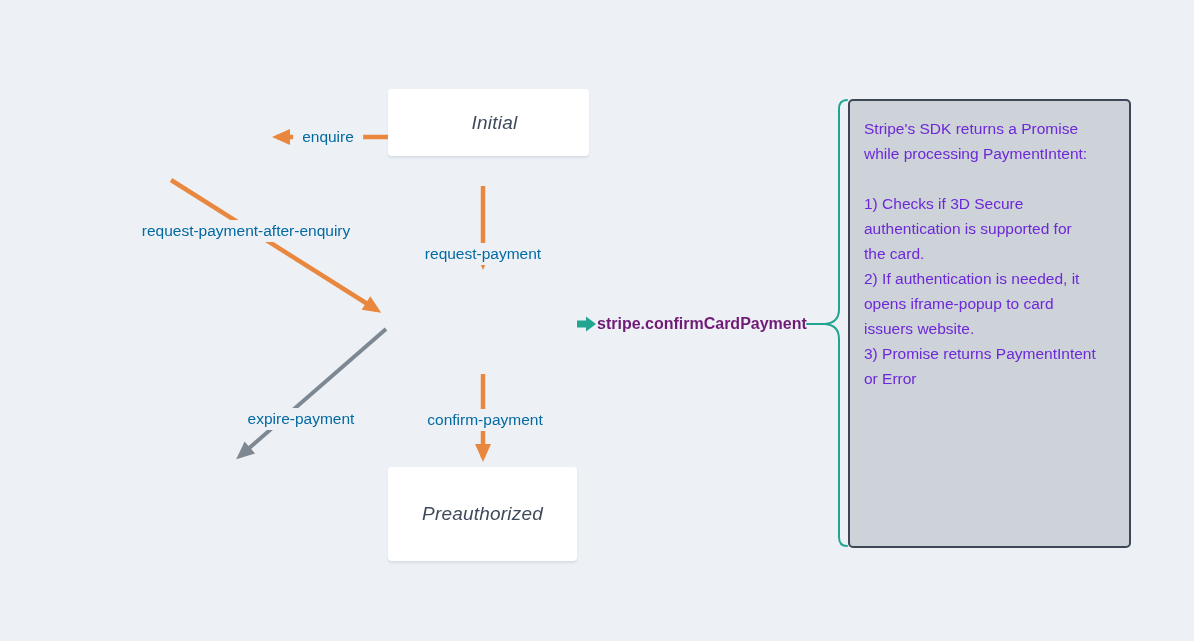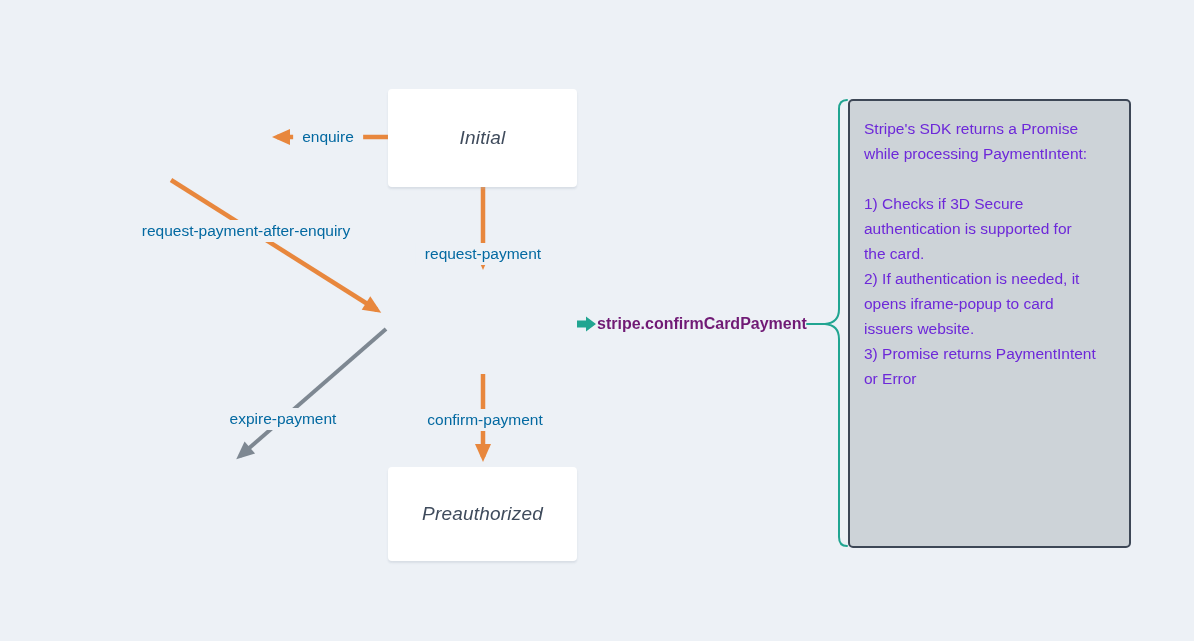--- a/index.html
+++ b/index.html
@@ -21,38 +21,38 @@
     box-shadow:0 2px 2px rgba(168,178,193,0.30);
     display:flex; align-items:center; justify-content:center;
   }
   .node .nlabel {
     font-style:italic;
     font-size:19px;
     color:#3F4B5C;
     letter-spacing:0.2px;
   }
   .n-enquiry  { left:80px;  top:90px;  width:188px; height:92px; }
-  .n-initial  { left:388px; top:89px;  width:189px; height:98px; }
+  .n-initial  { left:388px; top:89px;  width:189px; height:67px;padding-left:12px; }
   .n-pending  { left:388px; top:278px; width:189px; height:93px; }
   .n-expired  { left:80px;  top:467px; width:188px; height:93px; }
   .n-preauth  { left:388px; top:467px; width:189px; height:94px; }
   .elabel {
     position:absolute;
     transform:translate(-50%,-50%);
     background:#EDF1F6;
     padding:2px 9px;
     font-size:15.5px;
     font-weight:normal;
     color:#0369a1;
     white-space:nowrap;
   }
   .l-enquire { left:328px; top:137px; }
   .l-rpae    { left:246px; top:231px; }
   .l-rp      { left:483px; top:230px;margin-top:24px; }
-  .l-expire  { left:283px; top:419px; }
+  .l-expire  { left:301px; top:419px; }
   .l-confirm { left:485px; top:420px; }
   .api-label {
     position:absolute;
     left:597px; top:324px;
     transform:translateY(-50%);
     font-size:16px;
     font-weight:bold;
     color:#701a75;
     white-space:nowrap;
   }

